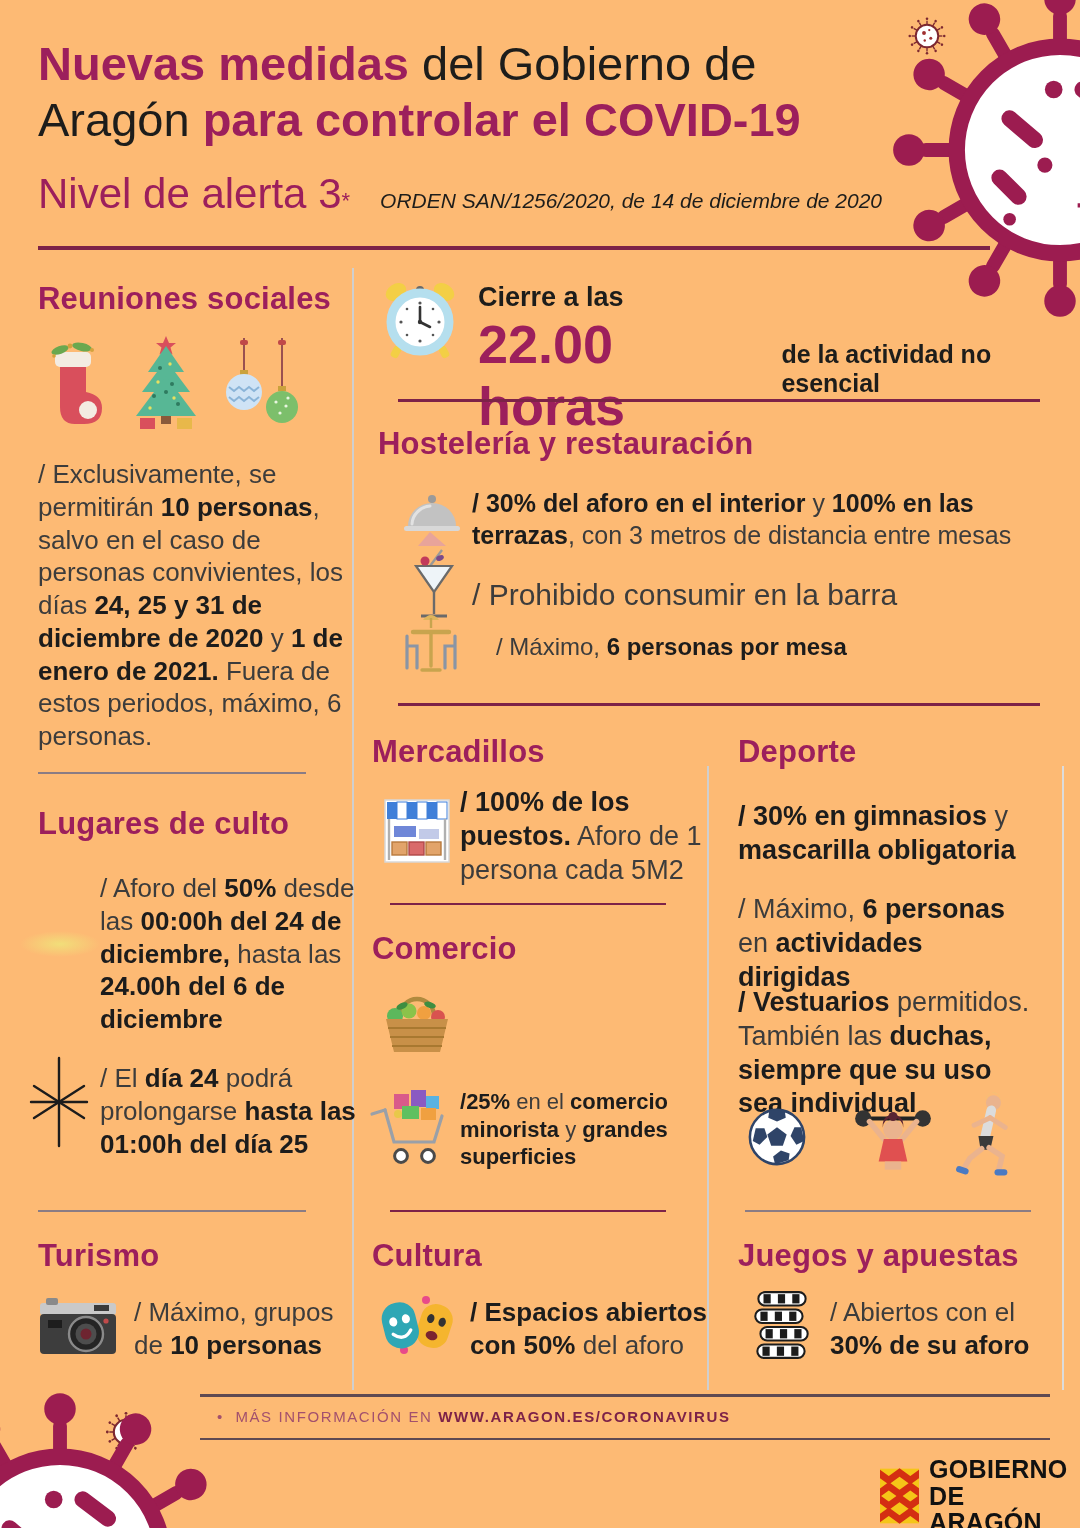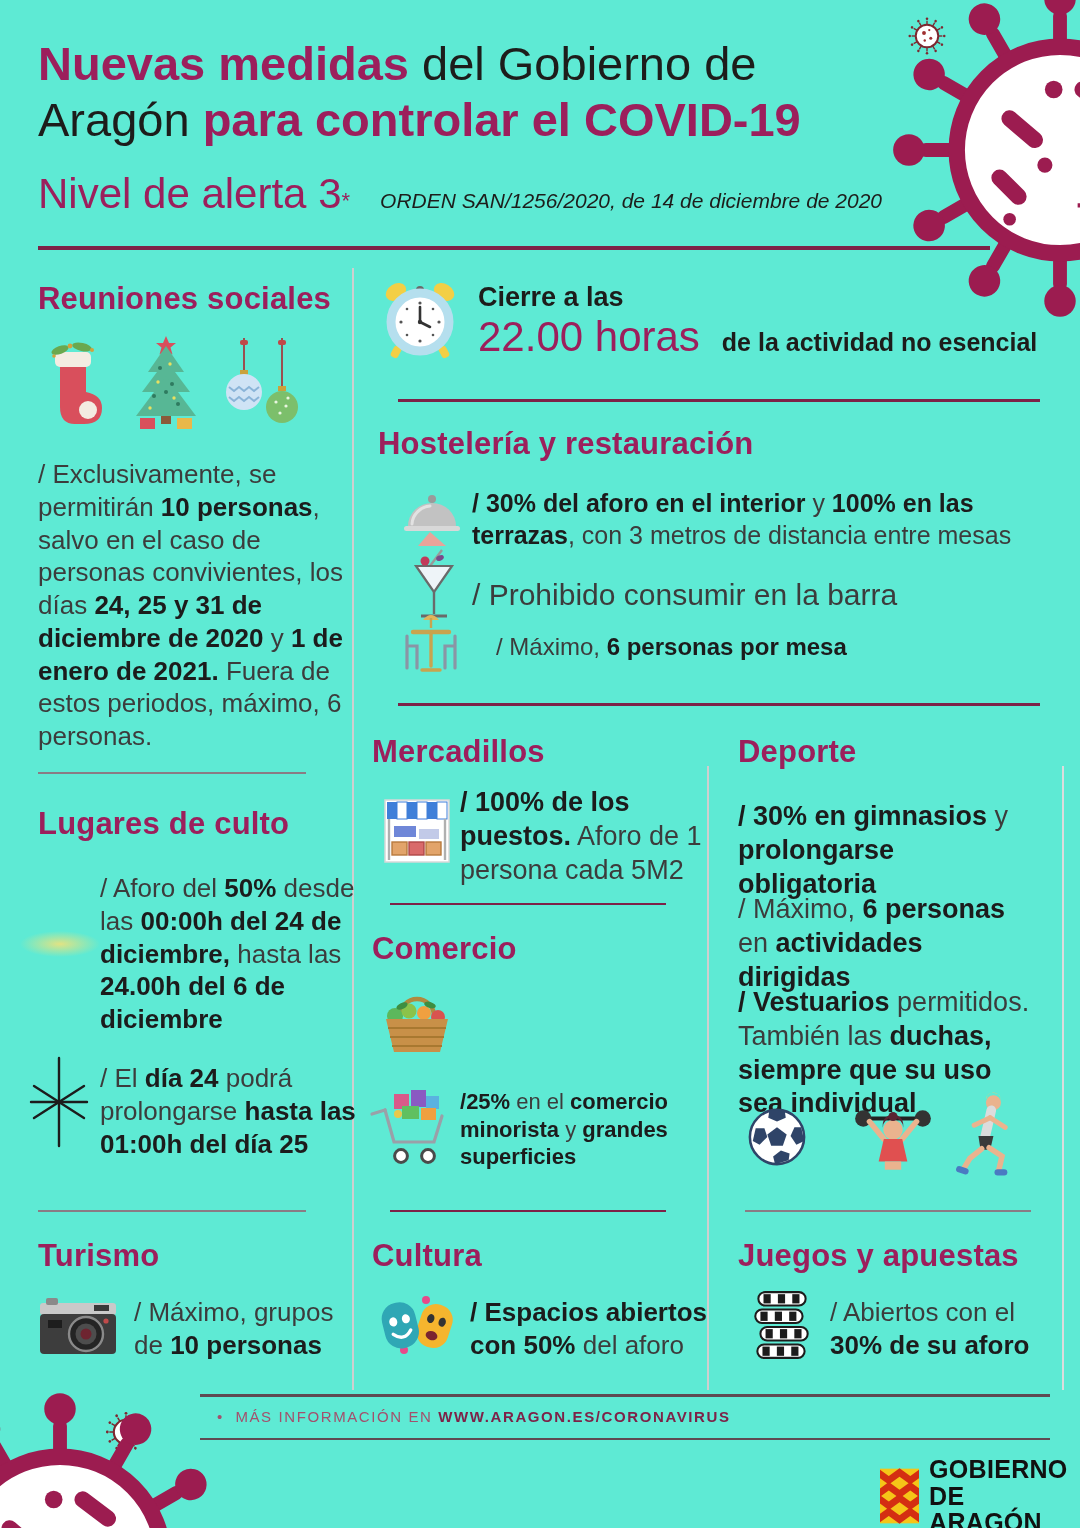--- a/index.html
+++ b/index.html
@@ -1,37 +1,37 @@
 <!DOCTYPE html>
 <html><head>
 <meta charset="utf-8">
 <style>
   :root{ --accent:#9c1f5c; --rule:#7d2248; --ink:#1d1d1b; --body:#3c3c3c; }
   *{margin:0;padding:0;box-sizing:border-box}
   html,body{background:#ececec}
   body{font-family:"Liberation Sans",sans-serif;}
-  #page{position:relative;width:1080px;height:1528px;margin:0 auto;background:#5eead4;overflow:hidden}
+  #page{position:relative;width:1080px;height:1528px;margin:0 auto;background:#fdba74;overflow:hidden}
   .abs{position:absolute}
   .sec-title{font-size:31px;font-weight:700;color:var(--accent);letter-spacing:.2px}
   .body-text{color:var(--body)}
   .body-text b{color:#1c1c1c;font-weight:700}
   .rule{position:absolute;height:2px;background:var(--rule)}
   .rule-gray{background:#8a7c84}
   .vdiv{position:absolute;width:2px;background:#cfcfcf}
   .footer-info{font-size:15px;letter-spacing:1.6px;color:#a3506d;font-weight:400}
   .footer-info b{color:#7d2248;font-weight:700}
   #title{font-size:47px;line-height:1.2;color:var(--ink);font-weight:400}
   #title b{color:var(--accent);font-weight:700}
   #alert-row{display:flex;align-items:baseline}
   #alert-level{font-size:42px;font-weight:300;color:var(--accent)}
   #alert-sup{font-size:22px;color:var(--accent);vertical-align:super;font-weight:400}
   #order-ref{font-size:21px;font-style:italic;font-weight:400;color:var(--ink);margin-left:30px}
   #closure-l1{font-size:27px;font-weight:700;color:var(--ink)}
   #closure-l2{display:flex;align-items:baseline}
-  #closure-time{font-size:42px;font-weight:400;color:var(--accent)}
+  #closure-time{font-size:54px;font-weight:700;color:var(--accent)}
   #closure-suffix{font-size:25px;font-weight:700;color:var(--ink);margin-left:22px}
   #logo-text{font-size:25px;line-height:1.06;font-weight:700;color:#111;letter-spacing:.3px}
 </style>
 </head>
 <body>
 
 <div id="page">
 
   <svg style="position:absolute;width:0;height:0" aria-hidden="true">
     <defs>
@@ -396,21 +396,21 @@
       <ellipse cx="19" cy="30" rx="4" ry="4.6" fill="#fff"></ellipse>
       <ellipse cx="32" cy="30" rx="4" ry="4.6" fill="#fff"></ellipse>
       <path d="M16,42 Q25,52 34,42" fill="none" stroke="#fff" stroke-width="3.4" stroke-linecap="round"></path>
     </g>
   </svg>
 
   <p class="abs body-text" style="left:470px;top:1296px;width:246px;font-size:26px;line-height:1.26"><b>/ </b><b>Espacios abiertos con 50%</b><span> del aforo</span></p>
 
   <h2 class="abs sec-title" style="left:738px;top:734px">Deporte</h2>
 
-  <p class="abs body-text" style="left:738px;top:800px;width:300px;font-size:27px;line-height:1.25"><b>/ </b><b>30% en gimnasios</b><span> y </span><b>prolongarse obligatoria</b></p>
+  <p class="abs body-text" style="left:738px;top:800px;width:300px;font-size:27px;line-height:1.25"><b>/ </b><b>30% en gimnasios</b><span> y </span><b>mascarilla obligatoria</b></p>
   <p class="abs body-text" style="left:738px;top:893px;width:300px;font-size:27px;line-height:1.25"><span>/ Máximo, </span><b>6 personas</b><span> en </span><b>actividades dirigidas</b></p>
   <p class="abs body-text" style="left:738px;top:986px;width:304px;font-size:27px;line-height:1.25"><b>/ </b><b>Vestuarios</b><span> permitidos. También las </span><b>duchas, siempre que su uso sea individual</b></p>
 
   <svg class="abs" style="left:746px;top:1106px" width="62" height="62" viewBox="0 0 64 64">
     <circle cx="32" cy="32" r="28" fill="#fff" stroke="#2f4468" stroke-width="2.6"></circle>
     <polygon points="32,22 42,29.5 38,41 26,41 22,29.5" fill="#2f4468"></polygon>
     <g fill="#2f4468">
       <path d="M24,5 L40,5 L41,12 L32,16 L23,12 Z"></path>
       <path d="M57,22 L60,36 L52,40 L46,31 L50,22 Z"></path>
       <path d="M44,56 L30,60 L28,52 L36,46 L45,49 Z"></path>

